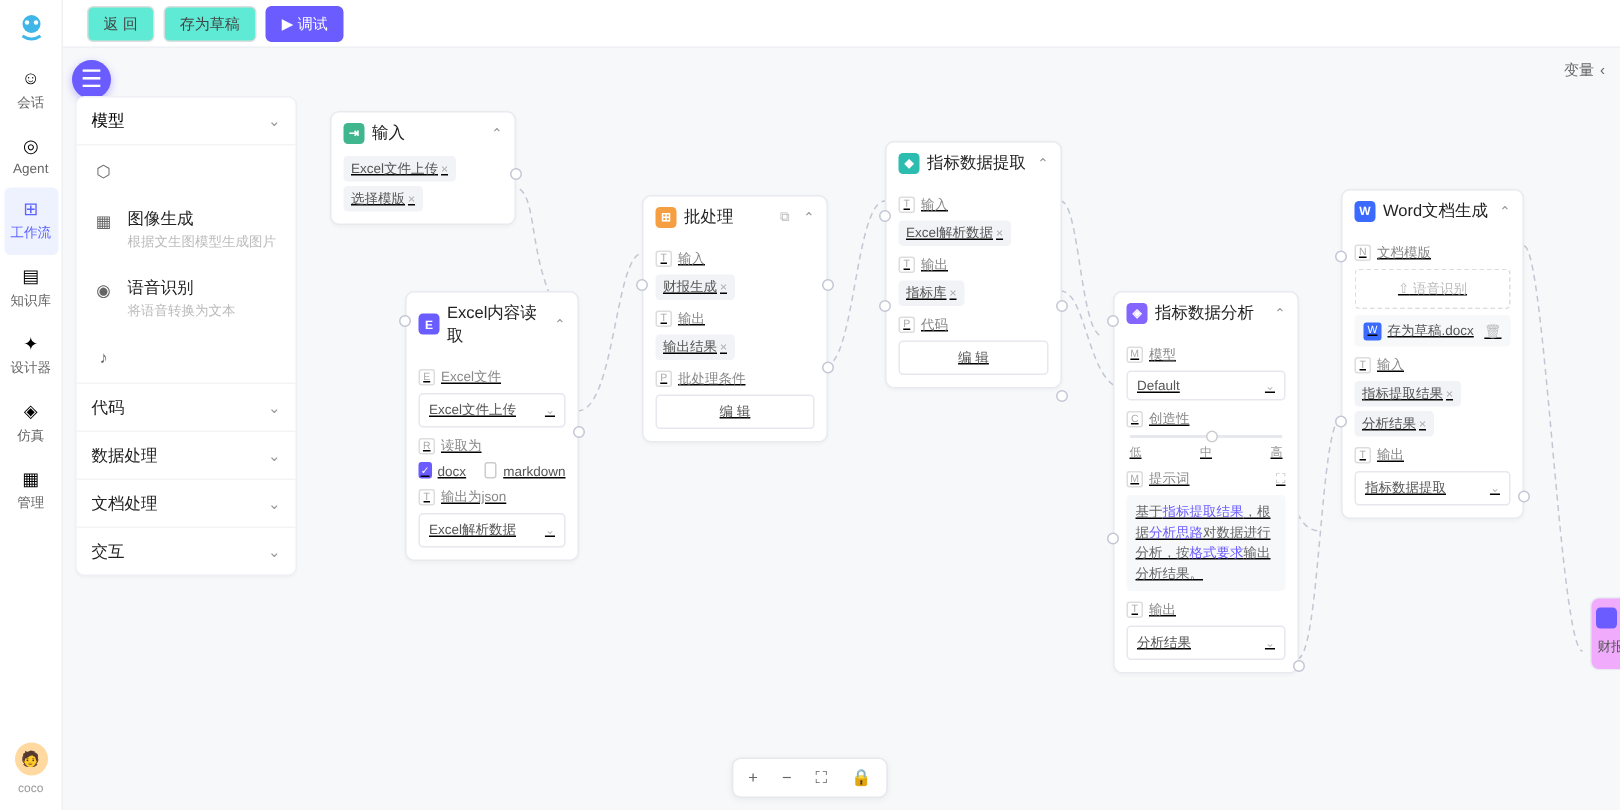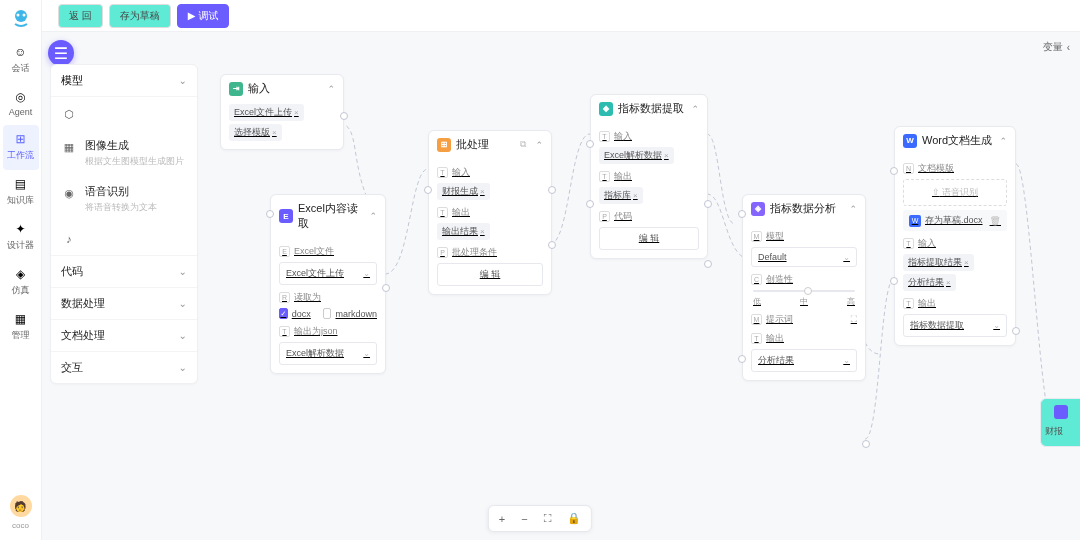--- a/index.html
+++ b/index.html
@@ -78,21 +78,21 @@
     
     
     .connections { position: absolute; left: 0; top: 0; width: 100%; height: 100%; pointer-events: none; }
     .connections path { stroke: #c3c6d4; stroke-width: 1; stroke-dasharray: 4 3; fill: none; }
     
     
     .canvas-toolbar { position: absolute; left: 50%; bottom: 8px; transform: translateX(-50%); background: #fff; border: 1px solid #e6e8ee; border-radius: 6px; display: flex; align-items: center; padding: 4px 6px; gap: 8px; box-shadow: 0 1px 4px rgba(0,0,0,0.06); }
     .toolbar-icon { font-size: 11px; color: #666; cursor: pointer; padding: 2px 4px; }
     
     
-    .partial-node { position: absolute; right: 0; top: 398px; width: 40px; background: #5eead4; border: 1px solid #e8eaf0; border-right: none; border-radius: 6px 0 0 6px; font-size: 9px; }
+    .partial-node { position: absolute; right: 0; top: 398px; width: 20px; background: #f0abfc; border: 1px solid #e8eaf0; border-right: none; border-radius: 6px 0 0 6px; font-size: 9px; }
     .partial-icon { width: 14px; height: 14px; background: #6b5cff; border-radius: 3px; margin: 6px auto 0; }
     .partial-label { padding: 6px 2px 8px 4px; color: #555; font-size: 9px; white-space: nowrap; overflow: hidden; }
   </style>
 </head>
 <body>
 
 <div class="left-rail">
   <svg class="logo" viewBox="0 0 24 24">
       <circle cx="12" cy="10" r="6" fill="#3fb6e8"></circle>
       <circle cx="9" cy="9" r="1.5" fill="#fff"></circle>
@@ -367,20 +367,23 @@
       <div class="slider-row">
           <span>低</span>
           <span>中</span>
           <span>高</span>
         </div>
       <div class="node-section-label">
           <span class="mini-icon">M</span>
           <span>提示词</span>
           <span style="margin-left:auto;color:#bbb;font-size:9px">⛶</span>
         </div>
+      <div class="prompt-box">
+        <span>基于</span><span class="hl">指标提取结果</span><span>，根据</span><span class="hl">分析思路</span><span>对数据进行分析，按</span><span class="hl">格式要求</span><span>输出分析结果。</span>
+      </div>
       <div class="node-section-label">
           <span class="mini-icon">T</span>
           <span>输出</span>
         </div>
       <div class="select-box">
           <span>分析结果</span>
           <span class="caret">⌄</span>
         </div>
     </div>
     <span class="port left" style="top:15px"></span>

